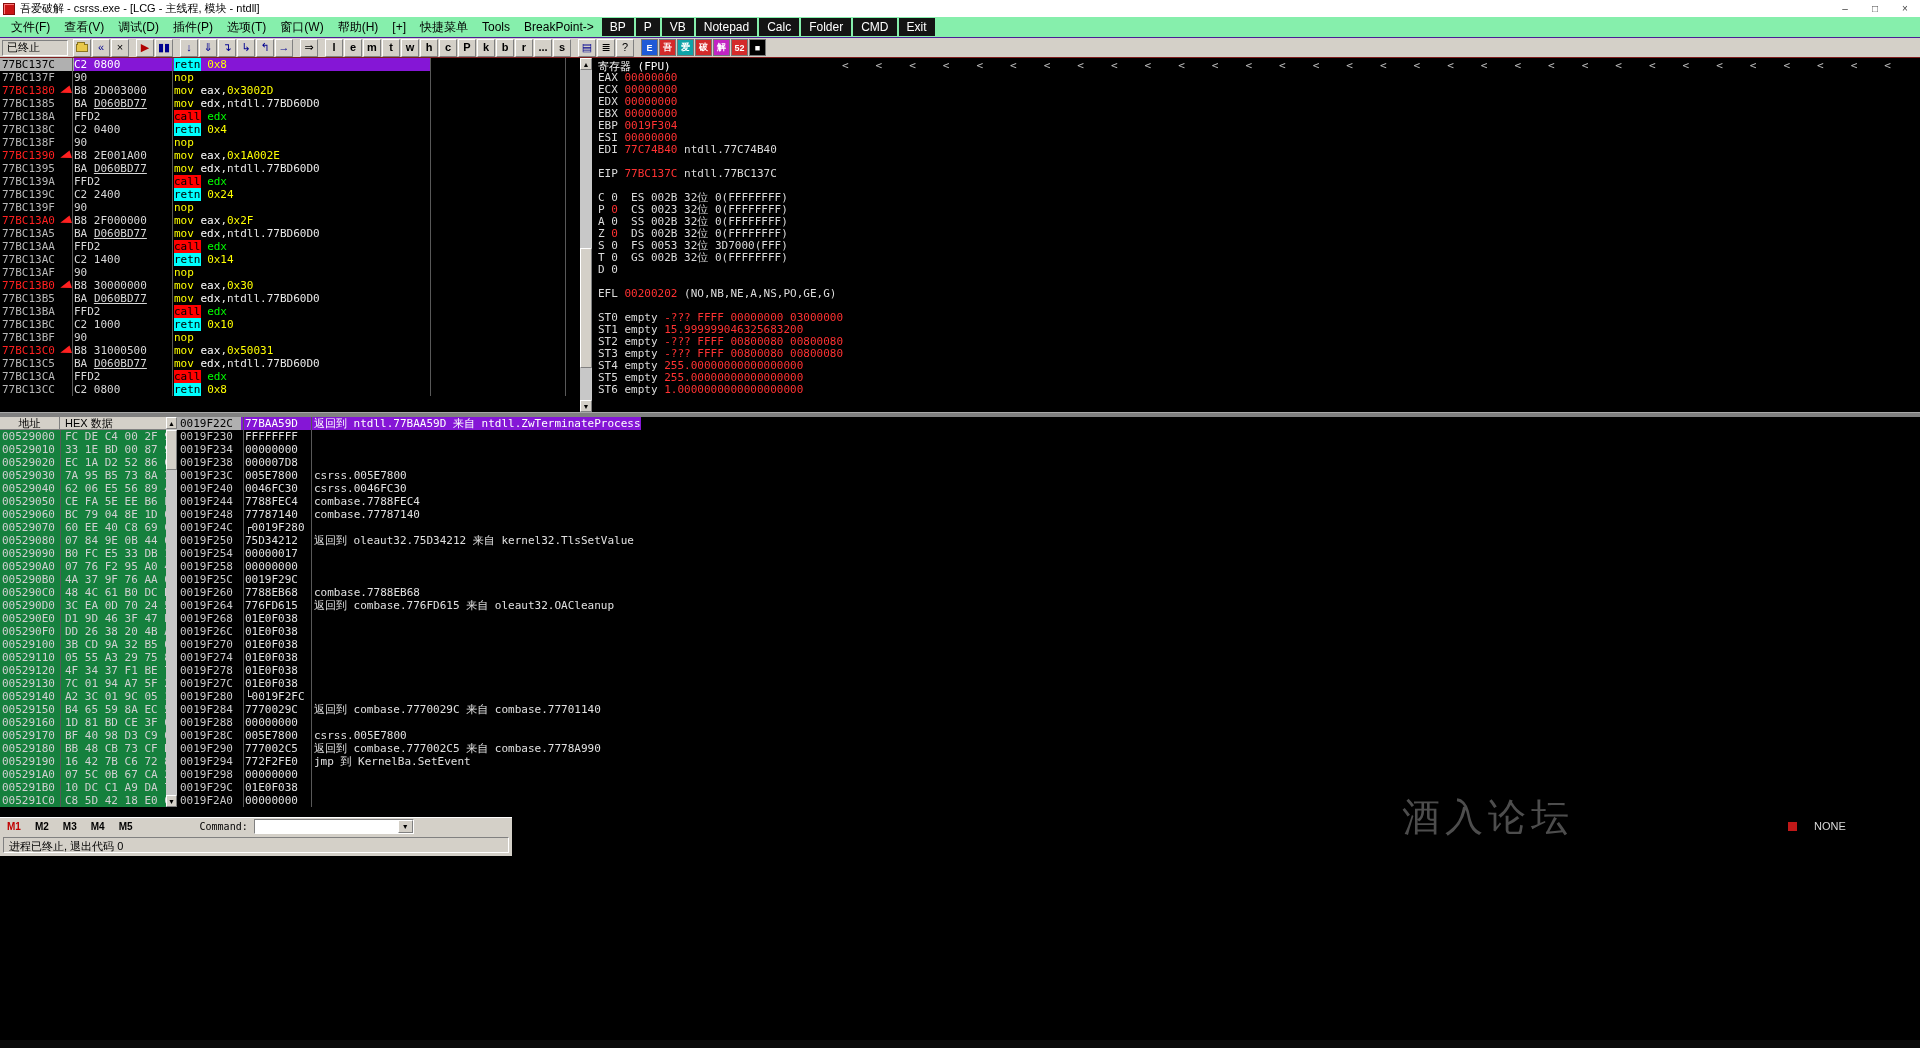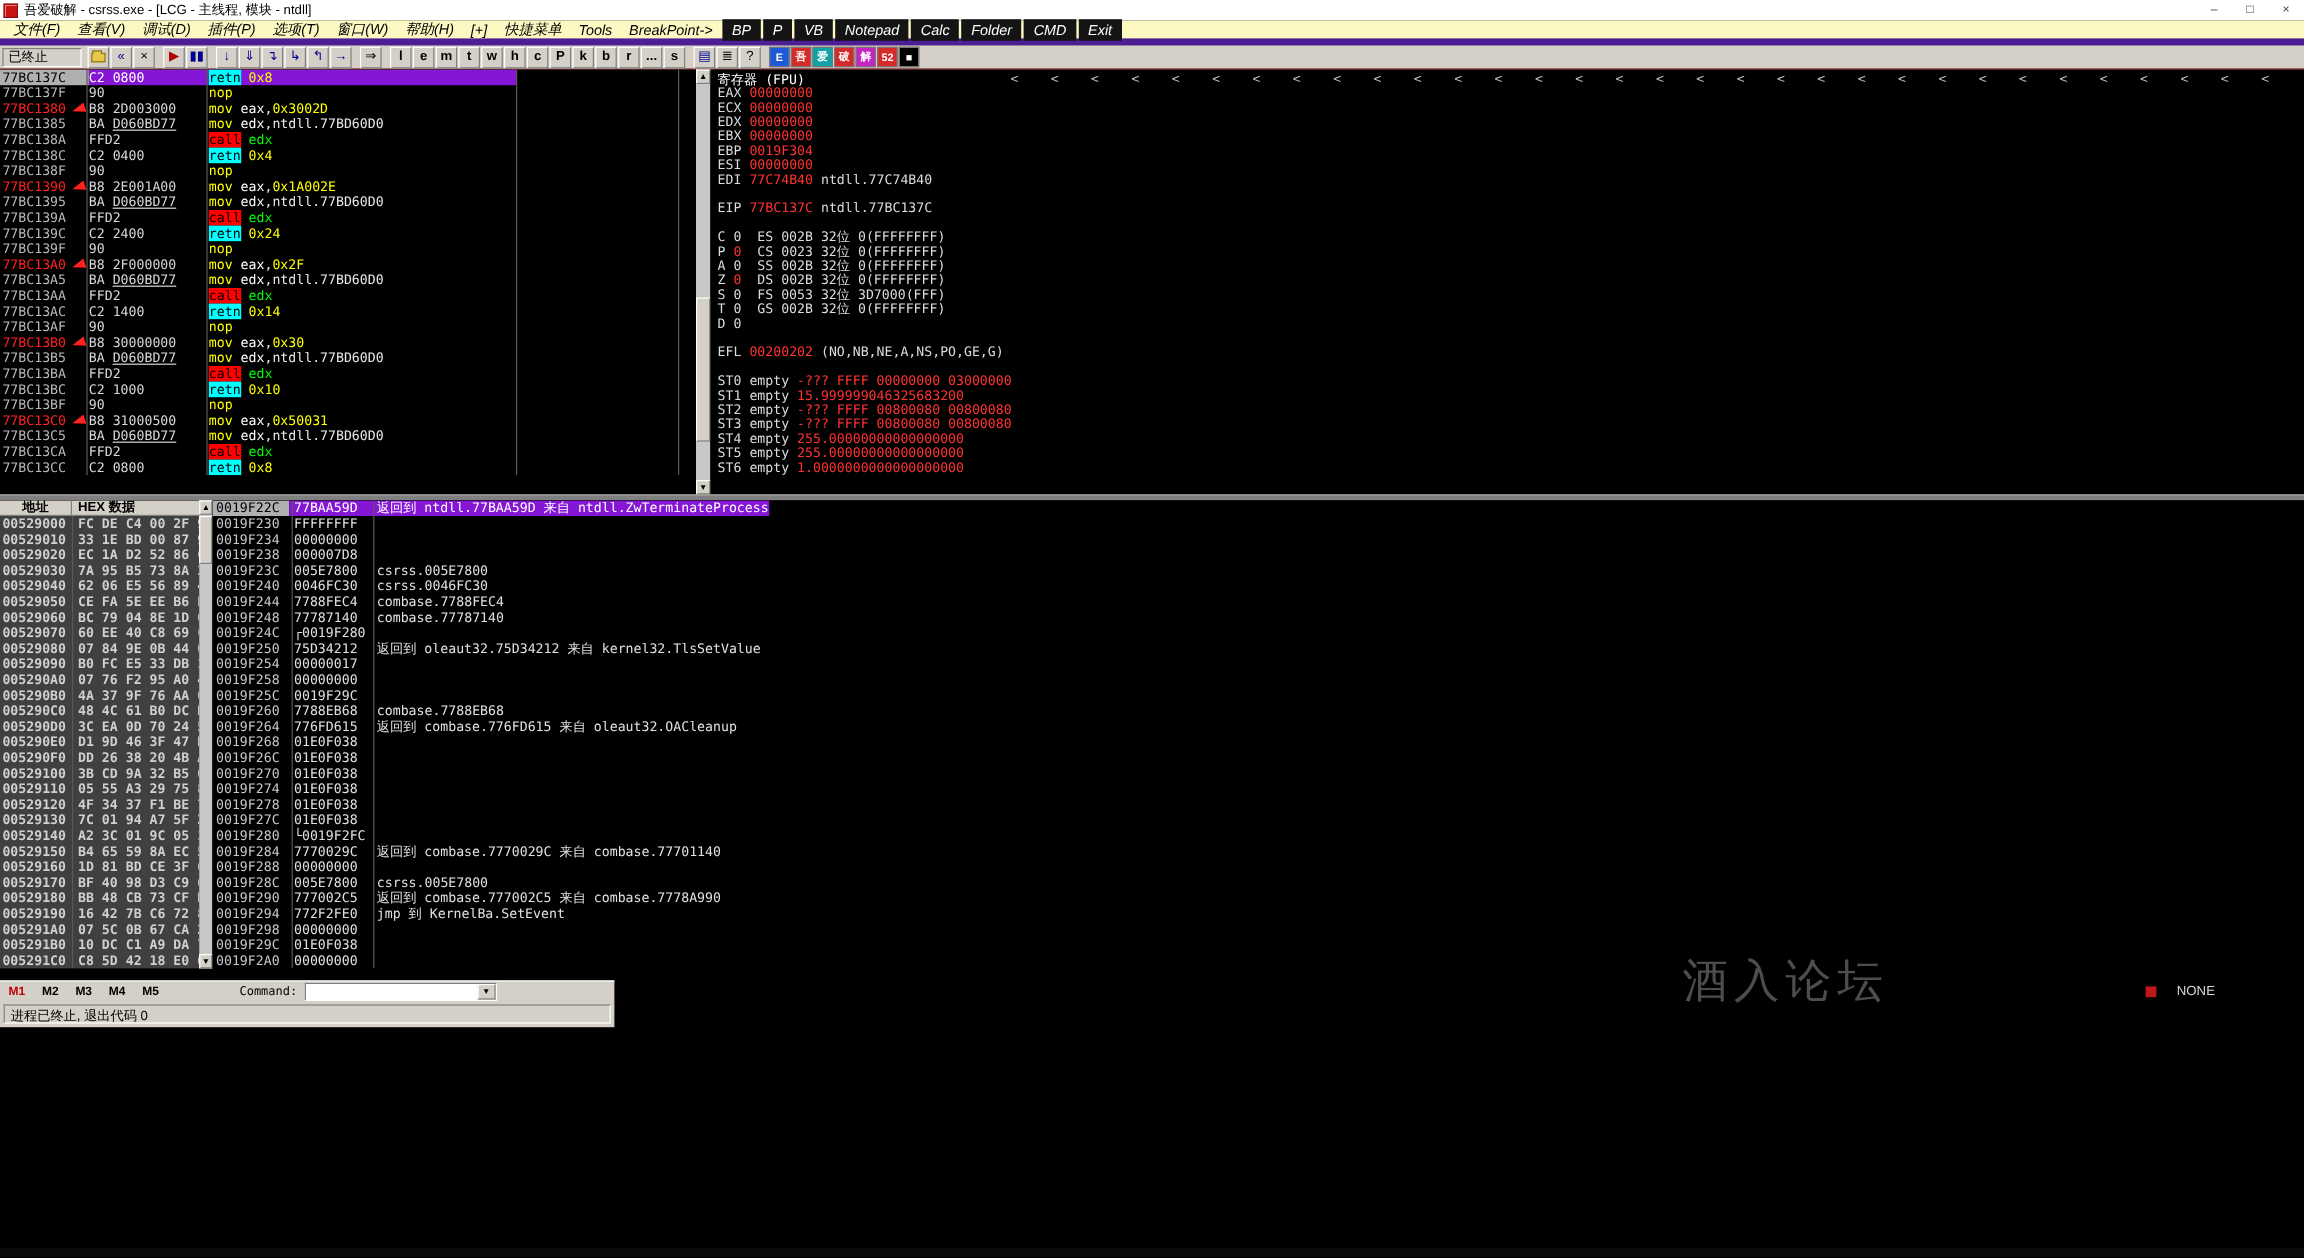--- a/index.html
+++ b/index.html
@@ -10,21 +10,21 @@
   html,body{margin:0;padding:0;background:#000;width:1920px;height:1048px;overflow:hidden;}
   #window{position:relative;width:1920px;height:1048px;background:#000;font-family:"Liberation Sans",sans-serif;}
 
   
   .titlebar{position:absolute;left:0;top:0;width:100%;height:17px;background:#ffffff;display:flex;align-items:center;font-size:11px;color:#000;}
   .appicon{width:12px;height:12px;background:#c81414;margin:0 5px 0 3px;border:1px solid #8a0d0d;box-shadow:inset 1px 1px 0 #ff7a7a;}
   .title-controls{margin-left:auto;display:flex;height:100%;}
   .wbtn{width:30px;height:100%;display:flex;align-items:center;justify-content:center;color:#444;font-size:10px;}
 
   
-  .menubar{position:absolute;left:0;top:17px;width:100%;height:21px;background:#fef9c3;display:flex;align-items:center;padding-left:4px;font-size:12px;border-bottom:6px solid #4c1d95;font-style:italic;}
+  .menubar{position:absolute;left:0;top:17px;width:100%;height:21px;background:#86efac;display:flex;align-items:center;padding-left:4px;font-size:12px;border-bottom:1px solid #4c1d95;}
   .menu-item{padding:2px 7px;color:#000;white-space:nowrap;}
   .menu-dark{background:#141414;color:#fff;padding:2px 8px;margin:0 1px;white-space:nowrap;}
 
   
   .toolbar{position:absolute;left:0;top:38px;width:100%;height:20px;background:var(--chrome);display:flex;align-items:center;gap:1px;padding-left:2px;border-bottom:1px solid #7f1d1d;}
   .tstatus{width:66px;height:16px;border:1px solid;border-color:#808080 #fff #fff #808080;font-size:11px;display:flex;align-items:center;padding-left:4px;color:#000;margin-right:4px;background:var(--chrome);}
   .tbtn{width:18px;height:18px;border:1px solid;border-color:#fff #808080 #808080 #fff;background:var(--chrome);display:flex;align-items:center;justify-content:center;font-size:11px;line-height:1;color:#000;}
   .tbtn .c-red{color:#b00000}.tbtn .c-blue{color:#000090}.tbtn .c-black{color:#000}
   .tbtn.letter{font-weight:bold;font-size:11px;}
   .tsep{width:5px;height:18px;}
@@ -64,21 +64,21 @@
   .regs{position:absolute;left:592px;top:58px;width:1328px;height:354px;background:#000;font-family:"DejaVu Sans Mono",monospace;font-size:11px;overflow:hidden;}
   .regs-header{height:14px;color:#fff;position:relative;padding:1px 0 0 6px;font-size:11px;}
   .chevrons{position:absolute;left:250px;top:1px;right:4px;overflow:hidden;color:#c0c0c0;letter-spacing:27px;white-space:nowrap;}
   .rrow{height:12px;line-height:12px;white-space:pre;padding-left:6px;}
   .wh{color:#dcdcdc}.red{color:var(--red)}
 
   
   .hsplit{position:absolute;left:0;top:412px;width:100%;height:5px;background:#808080;border-top:1px solid #a8a8a8;}
 
   
-  .hexpane{position:absolute;left:0;top:417px;width:166px;height:390px;background:#404040;font-family:"DejaVu Sans Mono",monospace;font-size:11px;overflow:hidden;font-weight:bold;}
+  .hexpane{position:absolute;left:0;top:417px;width:166px;height:390px;background:#15803d;font-family:"DejaVu Sans Mono",monospace;font-size:11px;overflow:hidden;}
   .hex-header{height:13px;background:var(--chrome);color:#000;display:flex;font-family:"Liberation Sans",sans-serif;font-size:11px;line-height:13px;border-bottom:1px solid #808080;}
   .hh-addr{width:60px;text-align:center;border-right:1px solid #808080;}
   .hh-hex{flex:1;padding-left:5px;}
   .hrow{height:13px;line-height:13px;display:flex;white-space:pre;color:#d0d0d0;}
   .h-addr{width:60px;padding-left:2px;flex:none;}
   .h-bytes{flex:1;padding-left:5px;overflow:hidden;}
 
   
   .stackpane{position:absolute;left:177px;top:417px;width:1743px;height:390px;background:#000;font-family:"DejaVu Sans Mono",monospace;font-size:11px;overflow:hidden;}
   .srow{height:13px;line-height:13px;display:flex;white-space:pre;}

